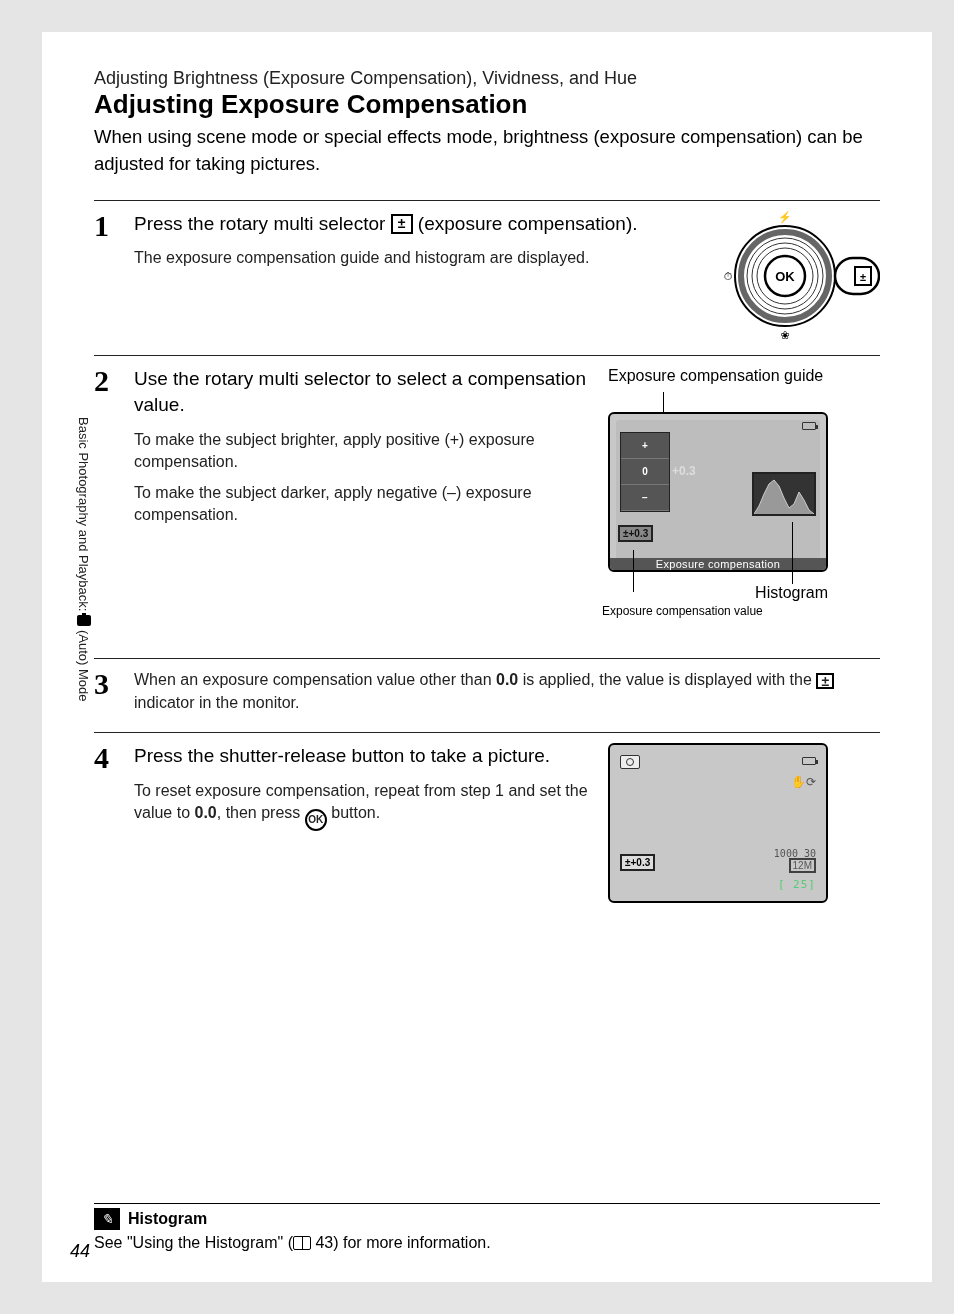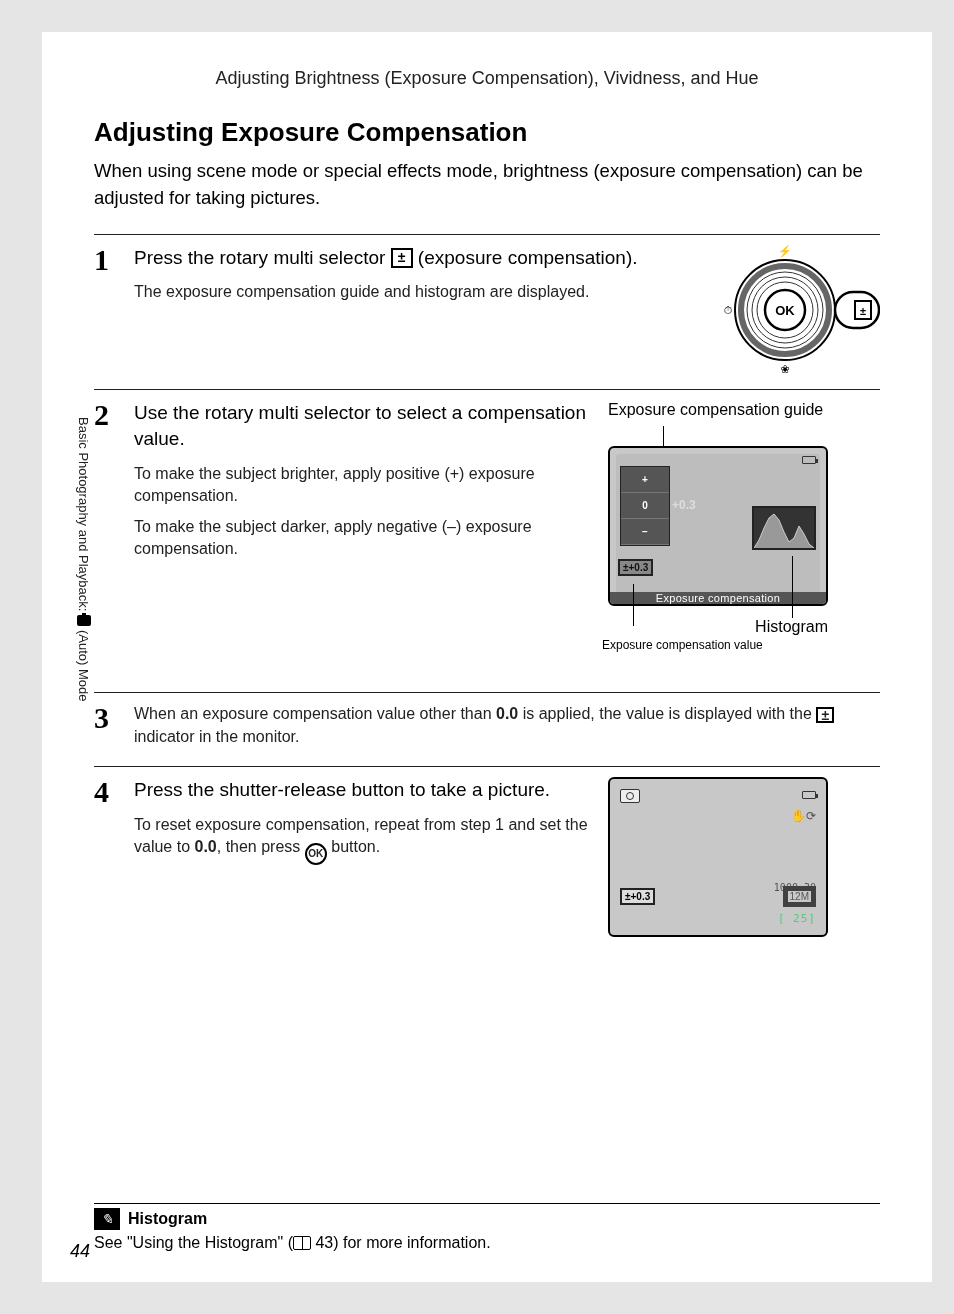--- a/index.html
+++ b/index.html
@@ -15,28 +15,27 @@
     background: #fff;
     position: absolute;
     left: 42px;
     top: 32px;
     width: 890px;
     height: 1250px;
     padding: 36px 52px 20px 52px;
   }
   .breadcrumb {
     font-size: 18px;
-    text-align: center;
-    margin-bottom: 28px;
+    text-align: left;
     color: #222;
   }
   h1.section-heading {
     font-size: 26px;
     font-weight: bold;
-    margin-bottom: 10px;
+    margin-bottom: 4px;
   }
   .intro {
     font-size: 18.5px;
     line-height: 1.45;
     margin-bottom: 22px;
   }
   hr.sep {
     border: none;
     border-top: 1px solid #222;
     margin: 0 0 10px 0;
@@ -245,21 +244,21 @@
   .screen2 .handgrip {
     position:absolute; right:10px; top:30px;
     font-size:12px; color:#555;
   }
   .screen2 .clock {
     position:absolute; right:10px; bottom:42px; font-size:10px; color:#555;
     font-family: monospace;
   }
   .screen2 .twelvem {
     position:absolute; right:10px; bottom:28px; font-size:10px; color:#555;
-    border:5px solid #404040; padding:0 2px;
+    border:2px solid #404040; padding:0 2px;
   }
   .screen2 .remain {
     position:absolute; right:10px; bottom:10px; font-size:11px; color:#5c7;
     font-family: monospace; letter-spacing:1px;
   }
   .screen2 .ec-badge2 {
     position:absolute; left:10px; bottom:30px;
     border:2px solid #222; background:#ddd;
     font-size:10px; font-weight:bold; padding:1px 3px;
   }

